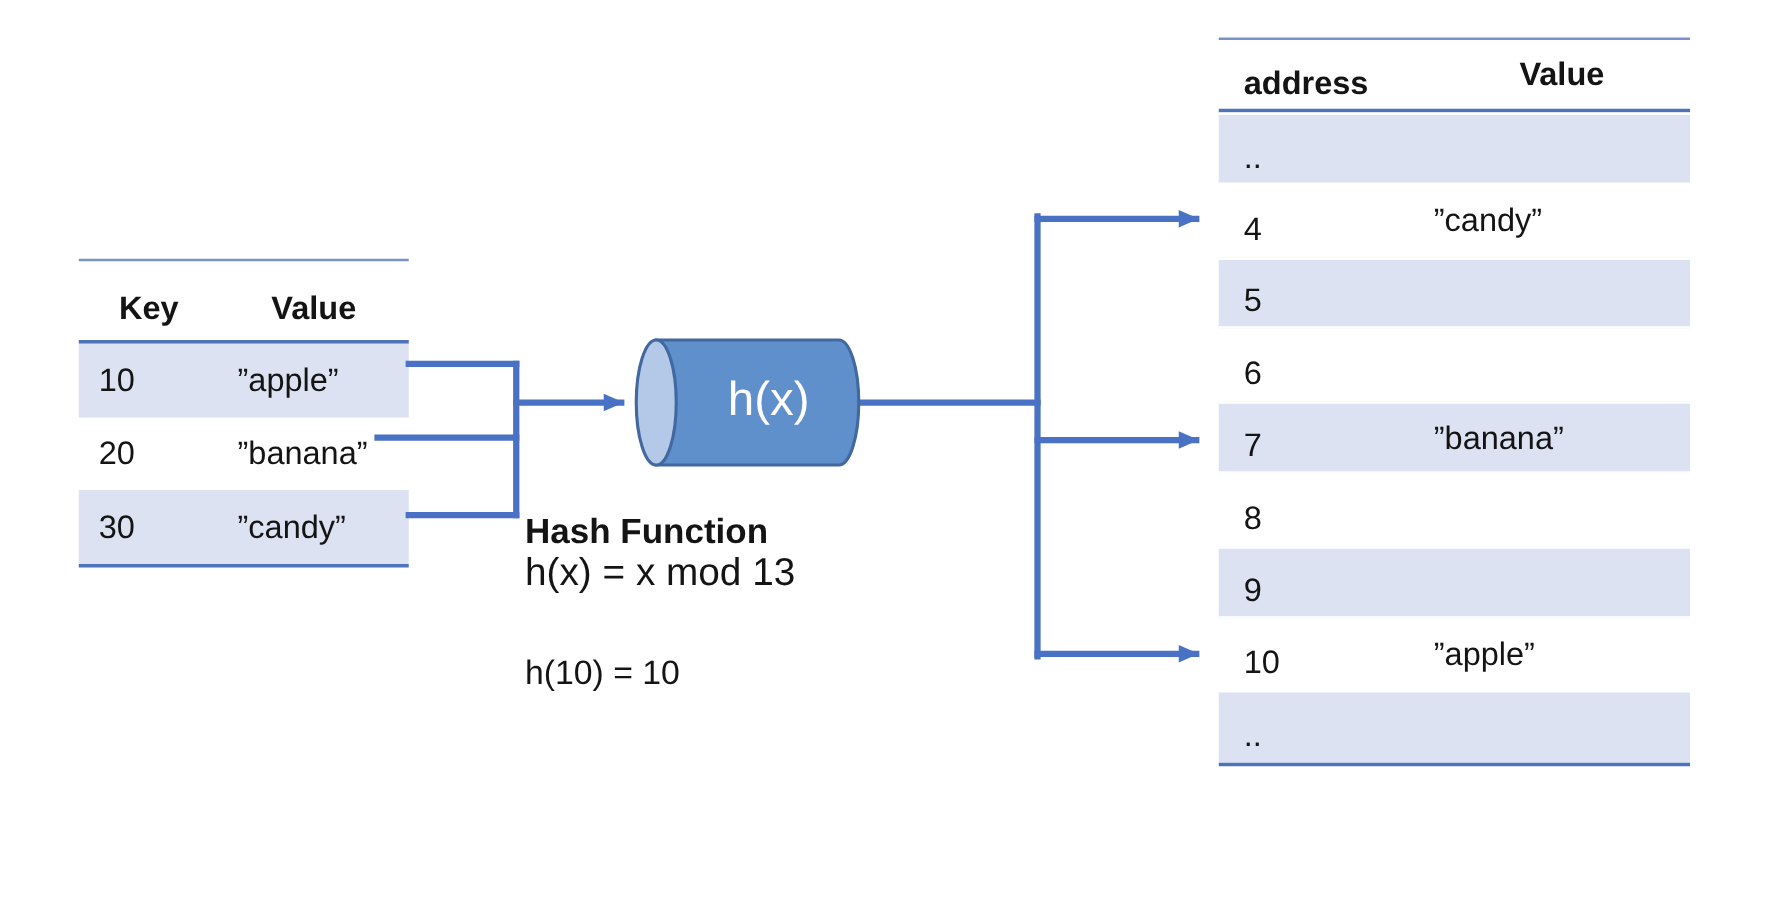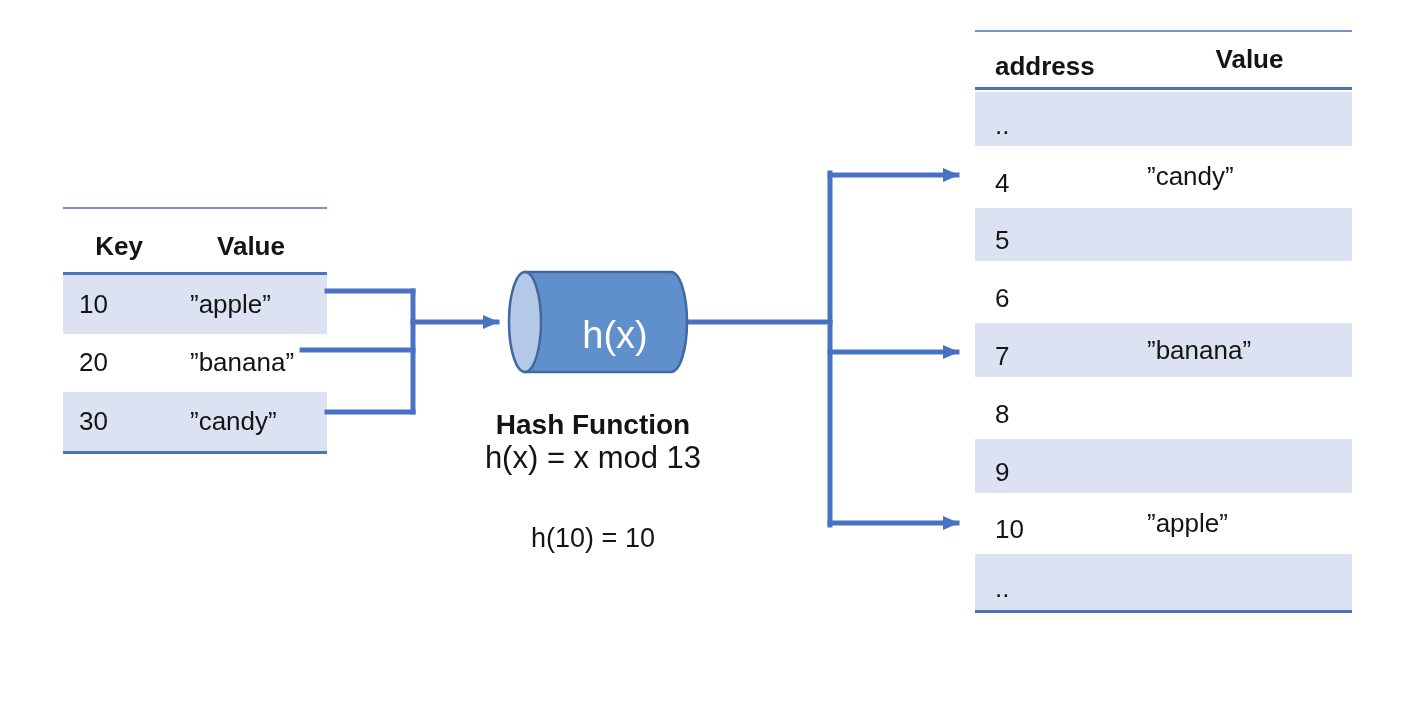--- a/index.html
+++ b/index.html
@@ -27,27 +27,27 @@
   .rhead{display:flex;height:55px;align-items:center;border-bottom:3px solid #4d73ba;
     font-weight:bold;font-size:26px;}
   .rrow{display:flex;height:57.8px;align-items:center;font-size:26px;box-sizing:border-box;}
   .rtable > div:nth-child(even){background:#dce2f1;border-top:2px solid #fff;border-bottom:2px solid #fff;}
   .rtable > div:last-child{border-bottom:none;}
   .rc.addr{width:172px;padding-left:20px;box-sizing:border-box;margin-top:13px;}
   .rc.val{flex:1;box-sizing:border-box;}
   .rhead .val{text-align:center;padding-left:0;}
 
   
-  .hash-block{position:absolute;left:443px;top:408px;width:300px;text-align:center;}
+  .hash-block{position:absolute;left:420px;top:408px;width:300px;text-align:left;}
   .hash-title{font-weight:bold;font-size:28px;line-height:34px;}
   .hash-formula{font-size:31px;line-height:32px;}
   .hash-maps{margin-top:48px;font-size:27px;line-height:33px;}
 
   
-  .hx-label{position:absolute;left:553px;top:310px;width:124px;text-align:center;
+  .hx-label{position:absolute;left:553px;top:295px;width:124px;text-align:center;
     font-size:38px;line-height:50px;color:#ffffff;}
 
   
   .overlay{position:absolute;left:0;top:0;width:1416px;height:722px;pointer-events:none;}
 </style>
 </head>
 <body>
 
 <div class="canvas">
 

